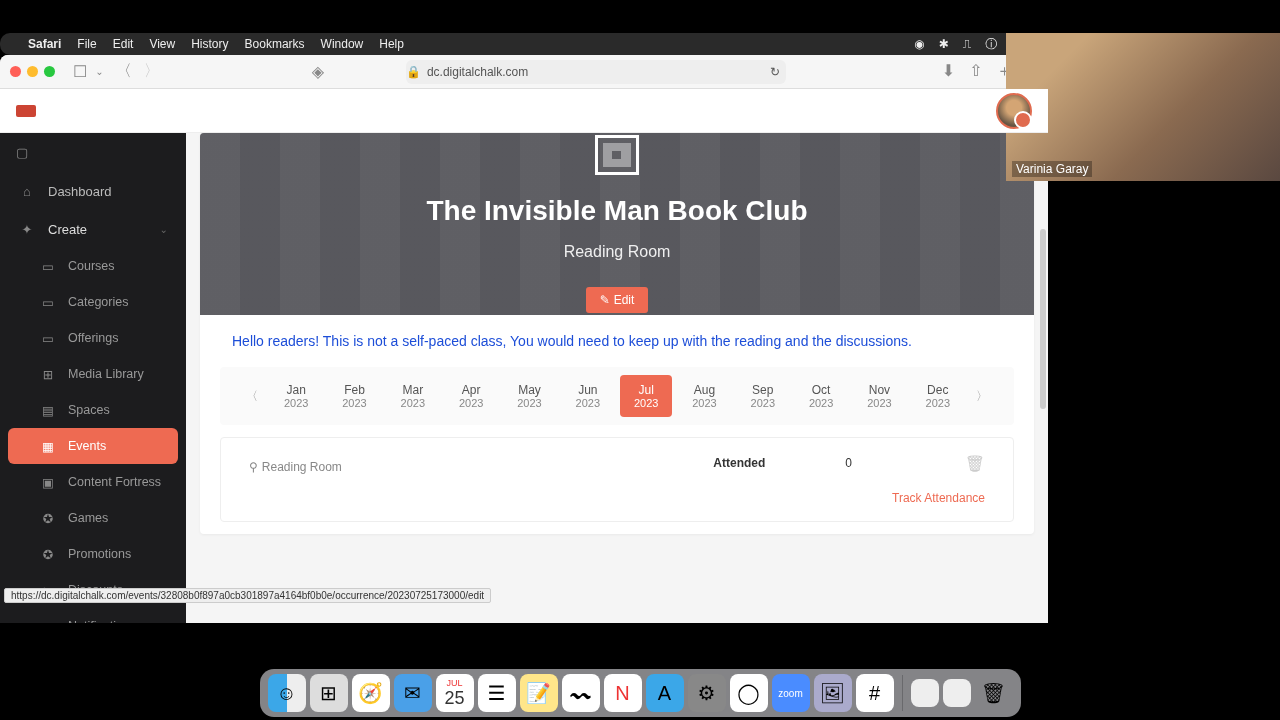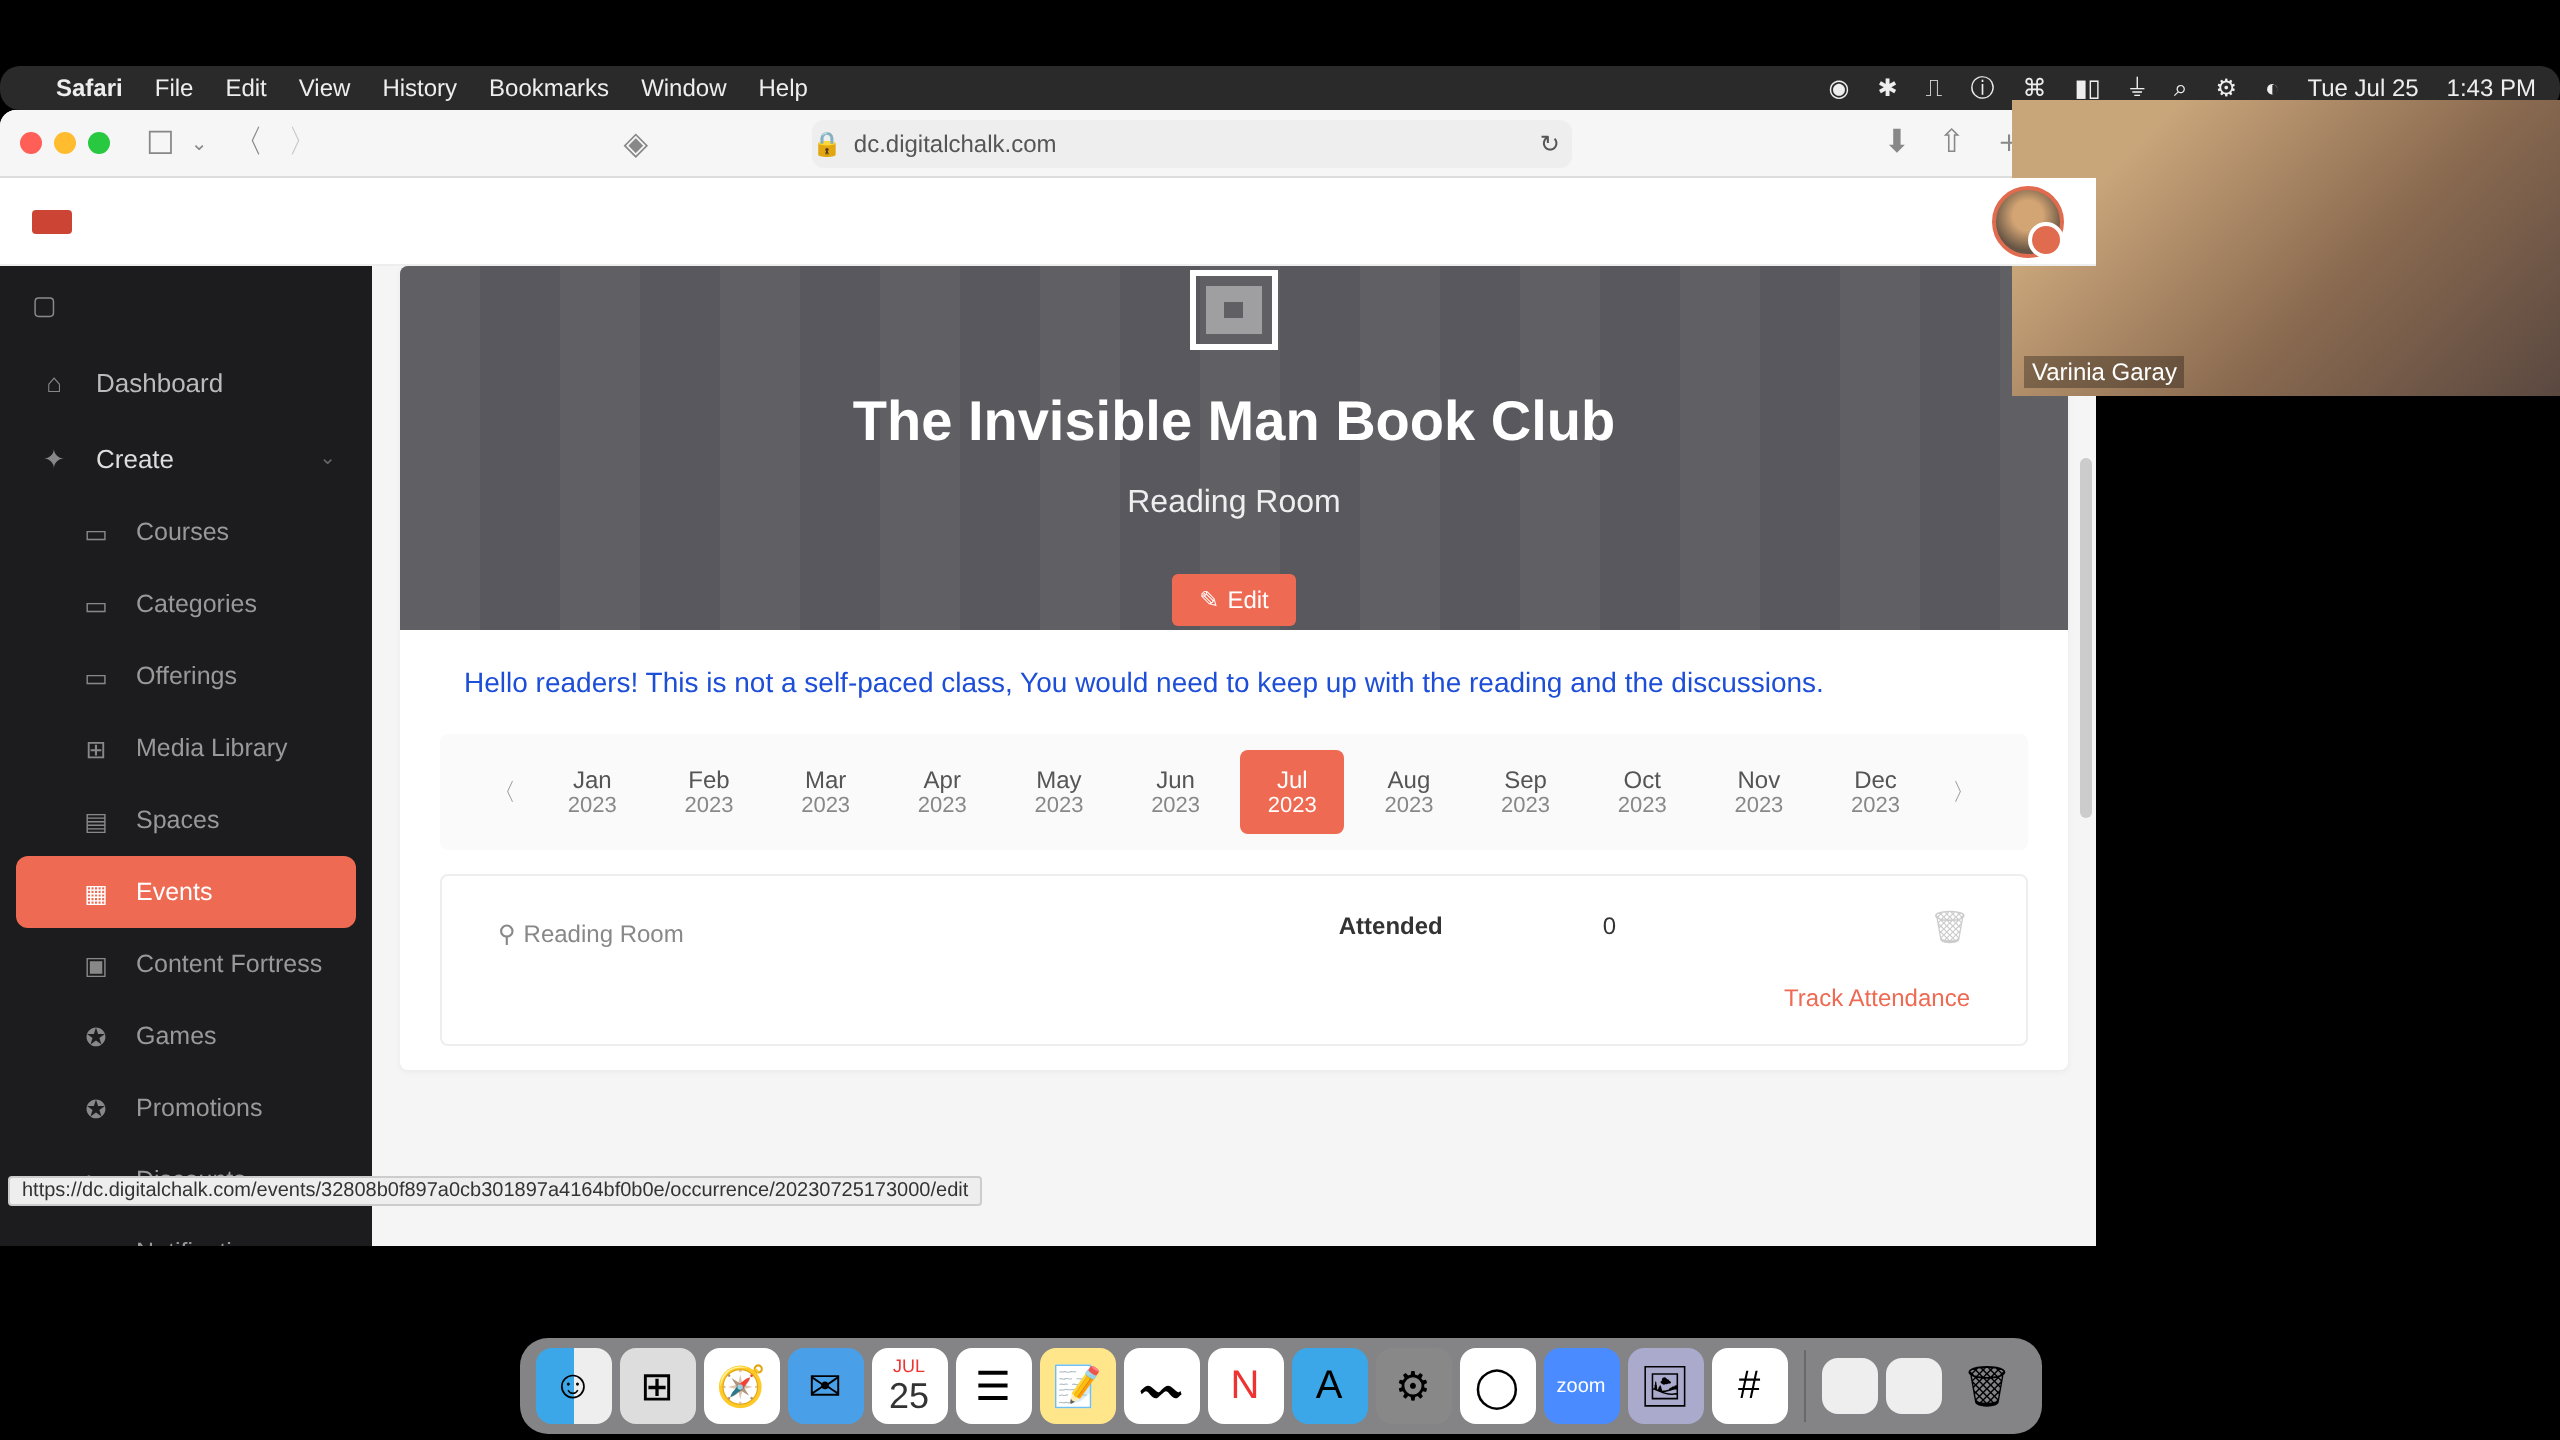--- a/index.html
+++ b/index.html
@@ -63,25 +63,25 @@
 .month.active .m, .month.active .y { color: #fff; }
 
 .event-row { display: flex; align-items: flex-start; padding: 16px 28px; margin: 12px 20px; border: 1px solid #eee; border-radius: 4px; }
 .event-left { flex: 1; }
 .event-title { color: #ee6a52; font-size: 14px; }
 .event-title a { color: #ee6a52; text-decoration: underline; }
 .event-loc { color: #888; font-size: 12px; margin-top: 6px; display: flex; align-items: center; gap: 4px; }
 .event-mid { font-size: 12px; color: #333; display: flex; align-items: center; gap: 80px; margin-right: 40px; margin-top: 2px; }
 .event-mid .lab { font-weight: 600; }
 .event-right { text-align: right; }
-.event-right .track { color: #ee6a52; font-size: 12px; font-weight: 500; cursor: pointer; margin-top: 18px; display: block; margin-left: 44px; }
+.event-right .track { color: #ee6a52; font-size: 12px; font-weight: 500; cursor: pointer; margin-top: 18px; display: block; }
 .trash { color: #ccc; margin-left: 20px; cursor: pointer; }
 
 
-.webcam { position: absolute; top: 50px; right: 0; width: 274px; height: 148px; background: linear-gradient(135deg, #c9a57a 20%, #8a6a50 60%, #5a4840); }
+.webcam { position: absolute; top: 33px; right: 0; width: 274px; height: 148px; background: linear-gradient(135deg, #c9a57a 20%, #8a6a50 60%, #5a4840); }
 .webcam .name { position: absolute; bottom: 4px; left: 6px; color: #fff; font-size: 12px; background: rgba(0,0,0,0.3); padding: 1px 4px; }
 
 
 .status-link { position: absolute; bottom: 20px; left: 4px; background: #eee; border: 1px solid #ccc; padding: 1px 6px; font-size: 10px; color: #333; border-radius: 2px; z-index: 10; }
 
 
 .dock { position: absolute; bottom: 0; left: 0; right: 0; height: 54px; display: flex; align-items: center; justify-content: center; }
 .dock-inner { background: rgba(220,220,225,0.6); border-radius: 14px; padding: 4px 8px; display: flex; gap: 4px; align-items: center; height: 48px; }
 .dock-icon { width: 38px; height: 38px; border-radius: 8px; display: flex; align-items: center; justify-content: center; font-size: 20px; }
 .dock-sep { width: 1px; height: 36px; background: rgba(0,0,0,0.2); margin: 0 4px; }

